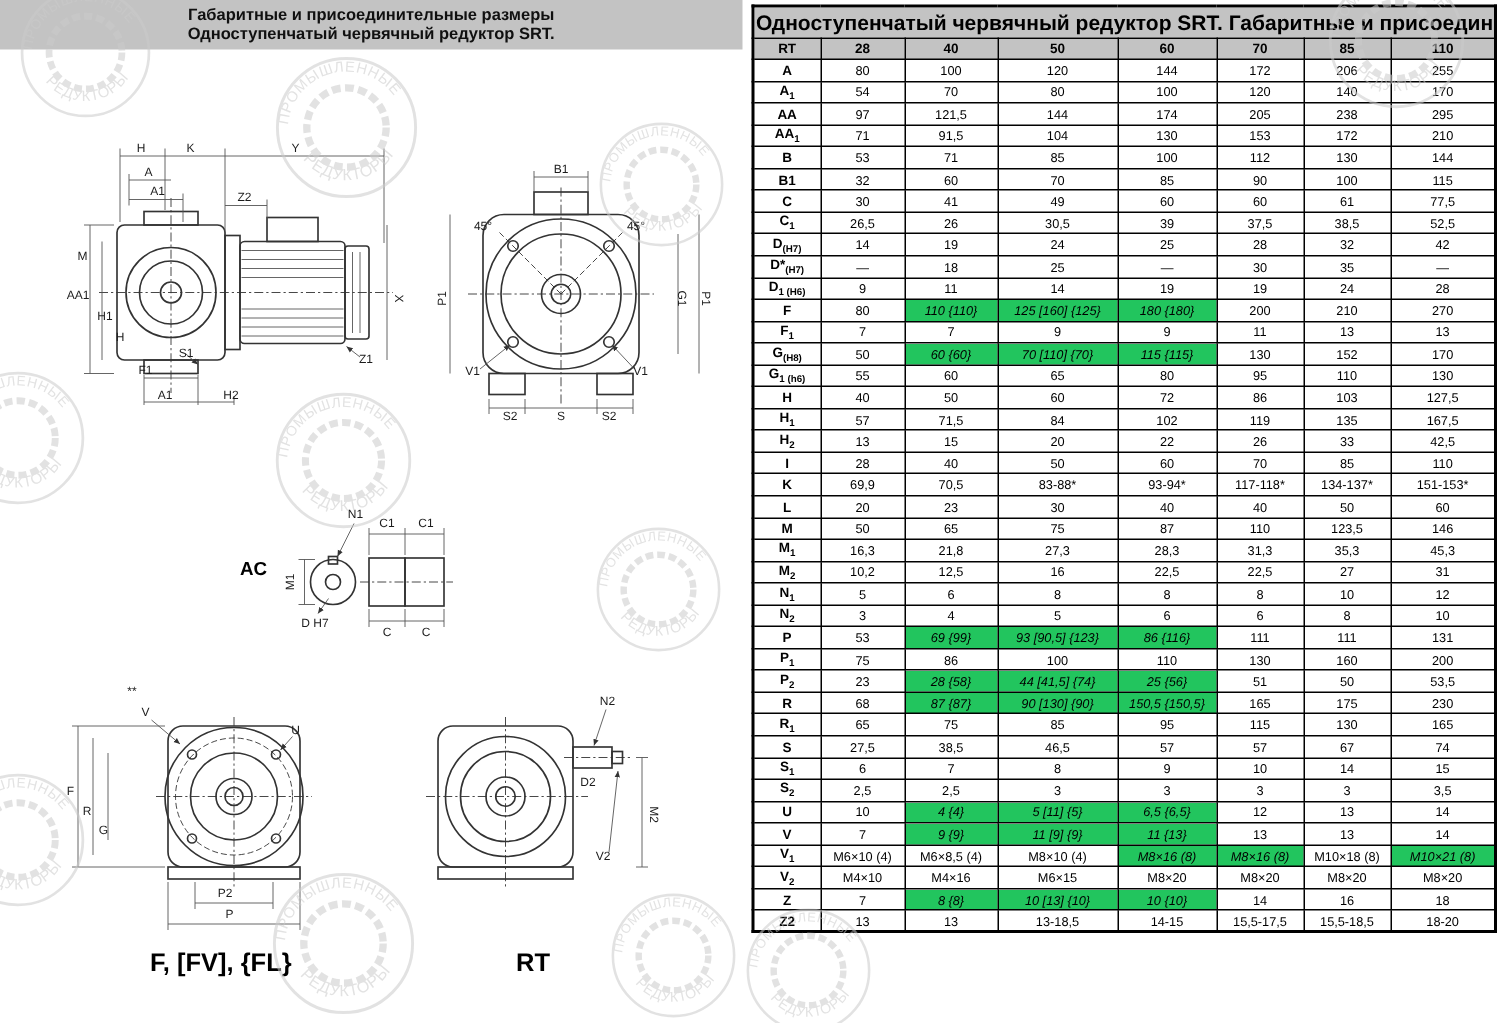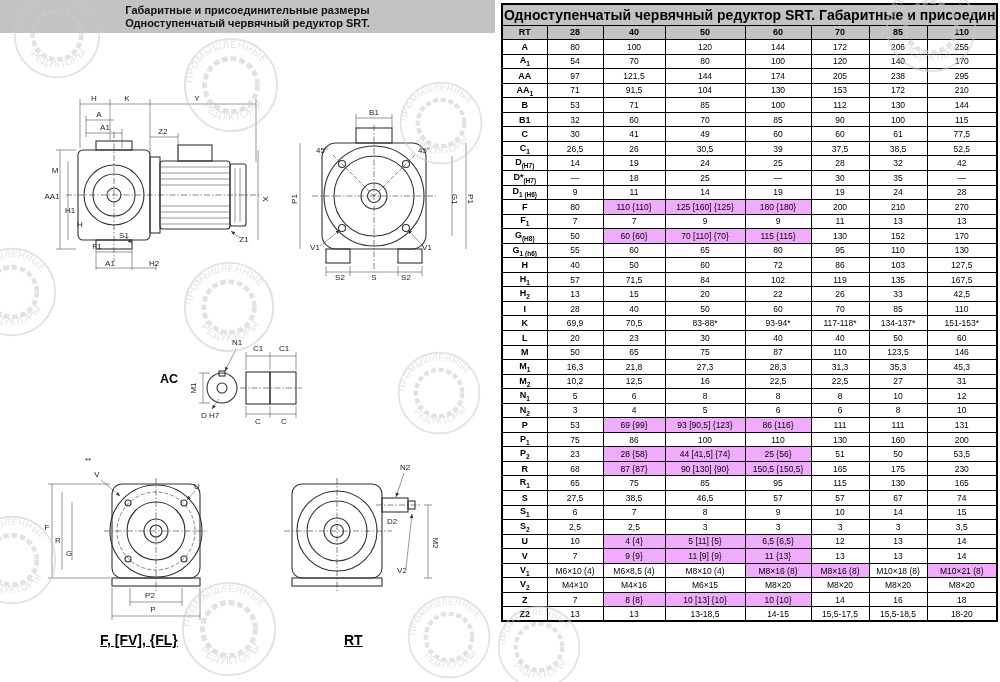--- a/index.html
+++ b/index.html
@@ -6,35 +6,35 @@
   html,body { width:1000px; height:682px; }
   body { font-family:"Liberation Sans", sans-serif; background:#fff; position:relative; overflow:hidden; }
   .page { position:absolute; inset:0; background:#fff; }
 
   
   .left-panel { position:absolute; left:0; top:0; width:495px; height:682px; }
   .left-header { position:absolute; left:0; top:0; width:495px; height:33px; background:#c3c3c3;
                  display:flex; flex-direction:column; justify-content:center; align-items:center;
                  font-weight:bold; font-size:11px; line-height:13px; color:#101010; }
   svg.drawings { position:absolute; left:0; top:0; font-family:"Liberation Sans", sans-serif; }
-  .view-label { position:absolute; font-weight:bold; font-size:14px; color:#000;text-decoration:underline; }
+  .view-label { position:absolute; font-weight:bold; font-size:17px; color:#000; }
   .flange-label { left:100px; top:632px; }
   .rt-label { left:344px; top:632px; }
   #dim-labels text { font-size:8px; fill:#1c1c1c; text-anchor:middle; }
 
   
   .right-panel { position:absolute; left:501px; top:3px; width:497px; height:676px; }
   table { border-collapse:collapse; width:495px; table-layout:fixed; }
   th,td { border:1px solid #000; text-align:center; vertical-align:middle; height:14.55px;
           font-size:8.5px; padding:0 1px; white-space:nowrap; overflow:hidden; color:#000; }
   thead th.title { background:#c3c3c3; font-size:14px; font-weight:bold; height:21px; }
   tbody th { font-weight:bold; font-size:9px; }
   tbody th sub { font-size:6.5px; }
   tr.hdr th, tr.hdr td { background:#c3c3c3; font-weight:bold; font-size:9px; }
-  td.sh { background:#f0abfc; }
+  td.sh { background:#22c55e;font-style:italic; }
   table { border:2px solid #000; }
 
   
   #wm-layer { position:absolute; inset:0; pointer-events:none; z-index:9; }
   .wm { position:absolute; color:#cbcbcb; opacity:0.55; }
 </style>
 </head>
 <body>
 
 <div class="page">

